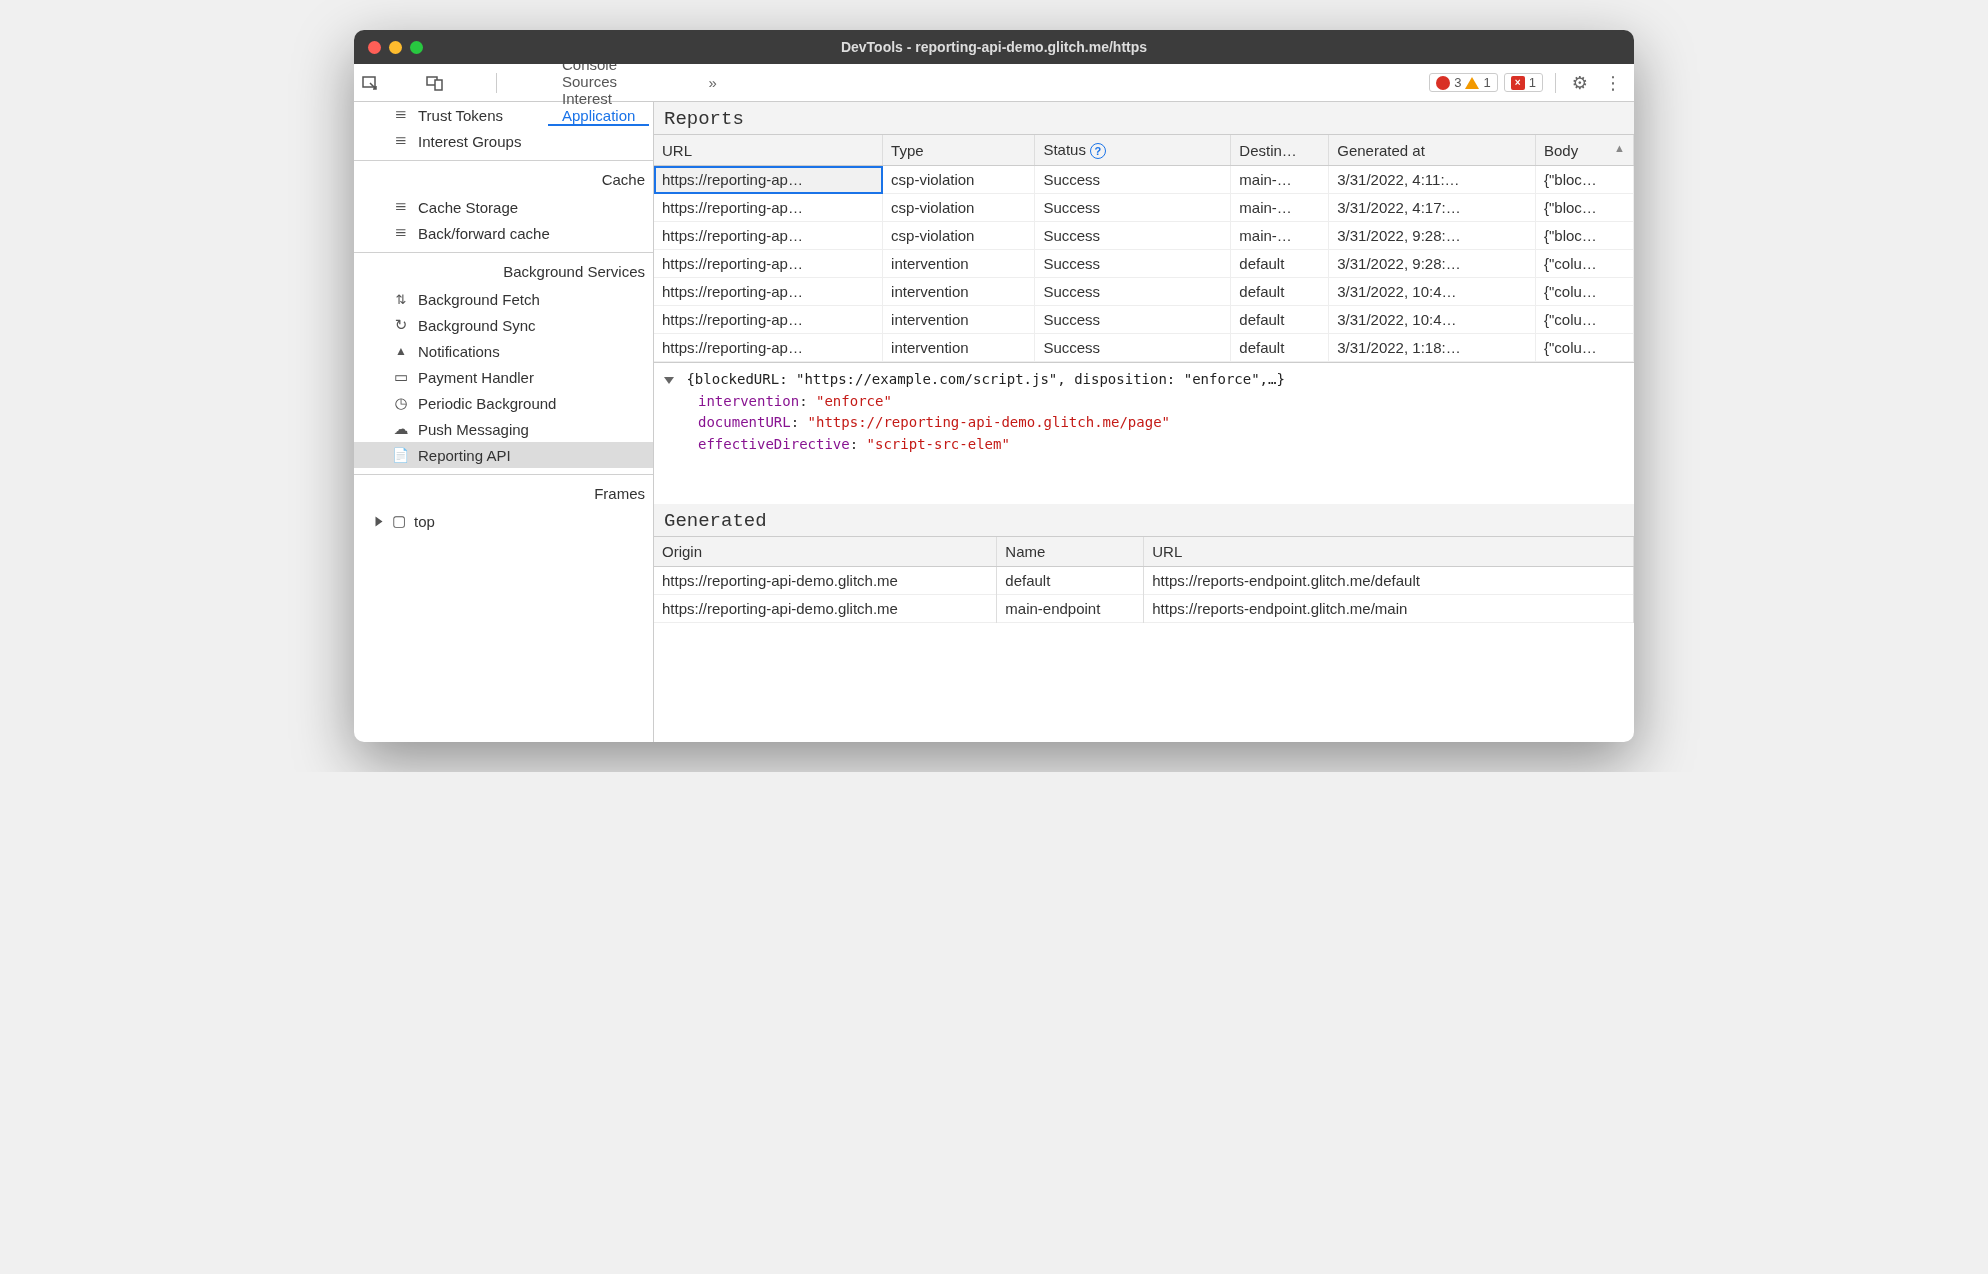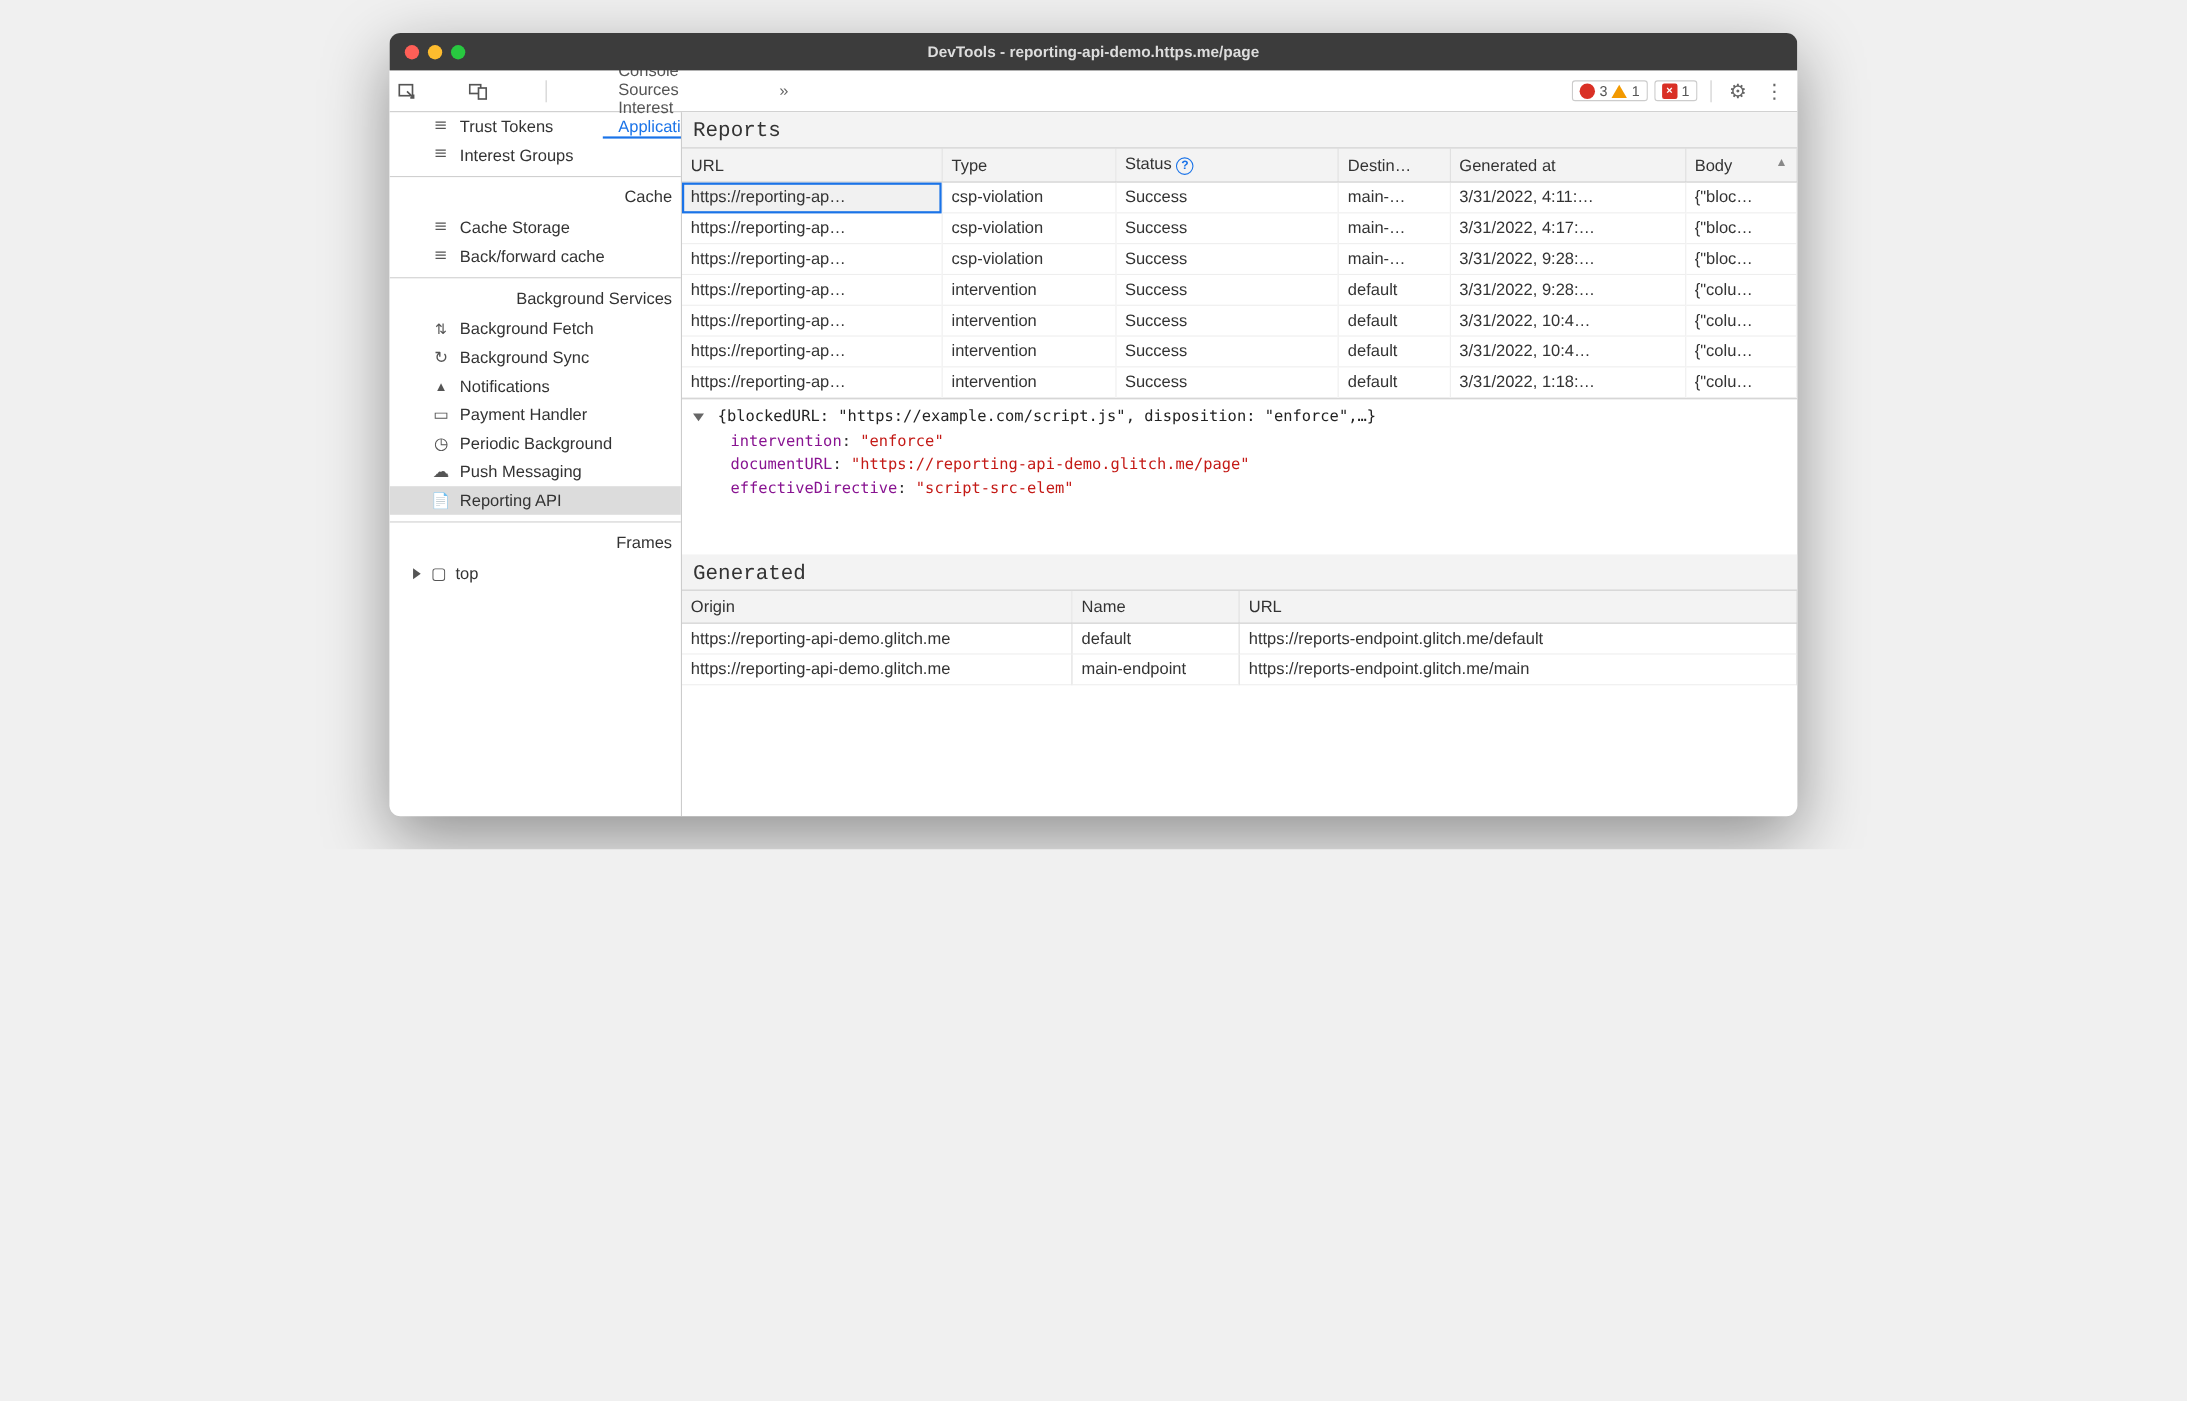--- a/index.html
+++ b/index.html
@@ -55,21 +55,21 @@
 .toolbar .right { margin-left: auto; display: flex; align-items: center; gap: 6px; }
 .badge { border: 1px solid #ccc; border-radius: 3px; padding: 1px 6px; font-size: 13px; display: flex; align-items: center; gap: 4px; }
 .circle-red { width: 14px; height: 14px; border-radius: 50%; background: #d93025; display:inline-block; }
 .tri-yellow { width: 0; height: 0; border-left: 7px solid transparent; border-right: 7px solid transparent; border-bottom: 12px solid #f29900; display:inline-block; }
 .sq-red { width: 14px; height: 14px; background: #d93025; display:inline-block; color:#fff; font-size:10px; line-height:14px; text-align:center; font-weight:bold; border-radius:2px; }
 .gear, .dots, .chev { color: #666; }
 .tb-icon { width:20px; display:flex; justify-content:center; color:#555; }
 
 .body { display: flex; height: 640px; }
 .sidebar {
-  width: 266px; border-right: 1px solid #ccc;
+  width: 300px; border-right: 1px solid #ccc;
   overflow: hidden; font-size: 15px; color: #333;
 }
 .side-item { display: flex; align-items: center; gap: 8px; padding: 4px 8px 4px 38px; cursor: pointer; }
 .side-item.selected { background: #dcdcdc; }
 .side-header { padding: 10px 8px 6px 16px; color: #333; font-size: 15px; text-align: right; }
 .side-divider { border-top: 1px solid #d0d0d0; margin: 6px 0 0; }
 .side-icon { width: 18px; height: 18px; display:flex; align-items:center; justify-content:center; color:#555; flex-shrink:0; }
 .frames-row { display:flex; align-items:center; gap:6px; padding: 4px 8px 4px 20px; }
 .disc { width:0; height:0; border-left:5px solid transparent; border-right:5px solid transparent; border-top:7px solid #555; transform: rotate(-90deg); }
 
@@ -110,21 +110,21 @@
 <body>
 
 <div class="window">
 
   <div class="titlebar">
     <div class="traffic">
       <span class="tr-red"></span>
       <span class="tr-yellow"></span>
       <span class="tr-green"></span>
     </div>
-    <div class="title">DevTools - reporting-api-demo.https.me/page</div>
+    <div class="title">DevTools - reporting-api-demo.glitch.me/https</div>
   </div>
 
   <div class="toolbar">
     <span class="tb-icon">
       <svg width="18" height="18" viewBox="0 0 18 18">
           <rect x="2" y="3" width="12" height="10" fill="none" stroke="#555" stroke-width="1.5"></rect>
           <path d="M9 9 L15 15 M12 15 L15 15 L15 12" fill="none" stroke="#555" stroke-width="1.5"></path>
         </svg>
     </span>
     <span class="tb-icon">

